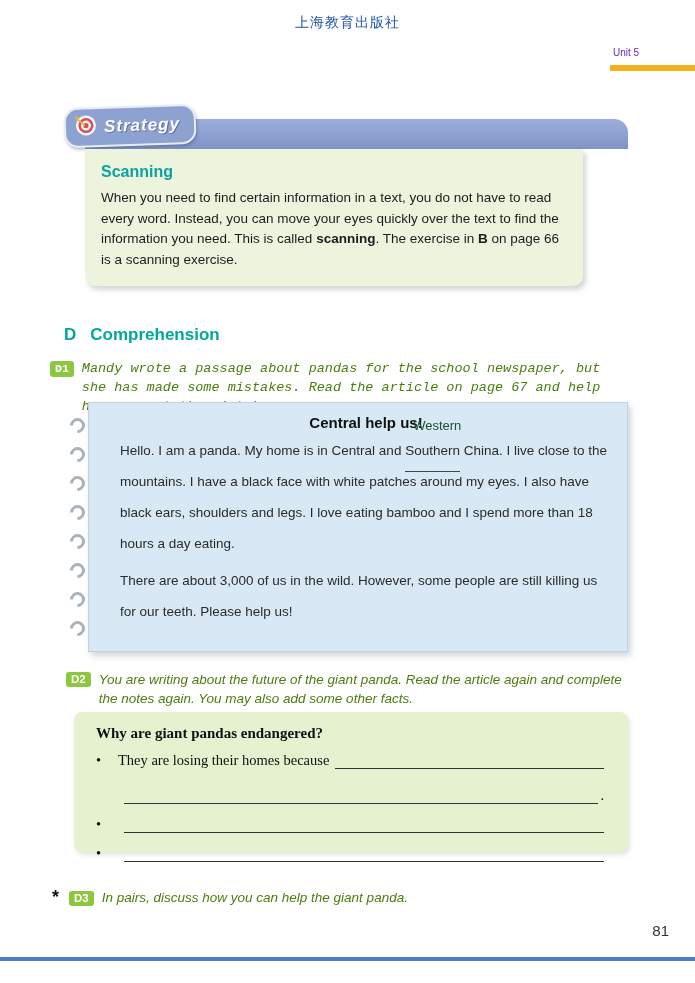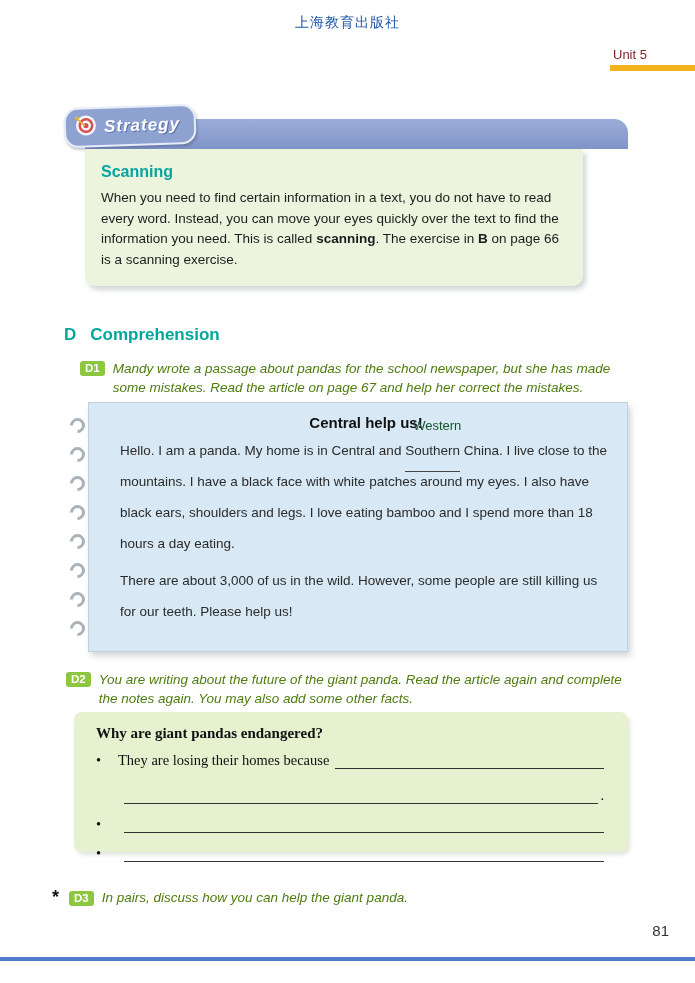--- a/index.html
+++ b/index.html
@@ -9,21 +9,21 @@
     position:relative; width:695px; height:983px; background:#ffffff;
     overflow:hidden; margin:8px auto;
   }
 
   
   .publisher {
     position:absolute; top:6px; left:0; right:0; text-align:center;
     color:#1f56a8; font-size:14px; letter-spacing:1px;
   }
   .unit-label {
-    position:absolute; top:39px; left:613px; font-size:13px; color:#7f1d1d;
+    position:absolute; top:39px; left:613px; font-size:10px; color:#6d28d9;
   }
   .unit-bar {
     position:absolute; top:57px; left:610px; width:85px; height:6px;
     background:#f2b21d;
   }
 
   
   .ribbon-band {
     position:absolute; left:85px; top:111px; width:543px; height:30px;
     background:linear-gradient(180deg,#9cadd9,#8094c8);
@@ -53,21 +53,21 @@
   
   .section-head {
     position:absolute; left:64px; top:317px; display:flex; gap:14px;
     color:#00a79b; font-weight:bold; font-size:17px;
   }
 
   
   .inst-row {
     position:absolute; display:flex; gap:8px; align-items:flex-start; width:566px;
   }
-  .d1-row { left:80px; top:351px; }
+  .d1-row { left:50px; top:351px;font-family:Liberation Mono, monospace; }
   .d2-row { left:66px; top:662px; }
   .d3-row { left:52px; top:879px; width:580px; align-items:center; }
   .badge {
     background:#8dc63f; color:#ffffff; font-weight:bold; font-size:11.5px;
     padding:1px 5px 2px 5px; border-radius:3px; margin-top:2px; flex:0 0 auto;
   }
   .inst-text { font-style:italic; font-size:13.5px; line-height:19px; color:#4d7c0f; }
   .star { font-weight:bold; font-size:18px; color:#111; margin-right:2px; }
 
   

